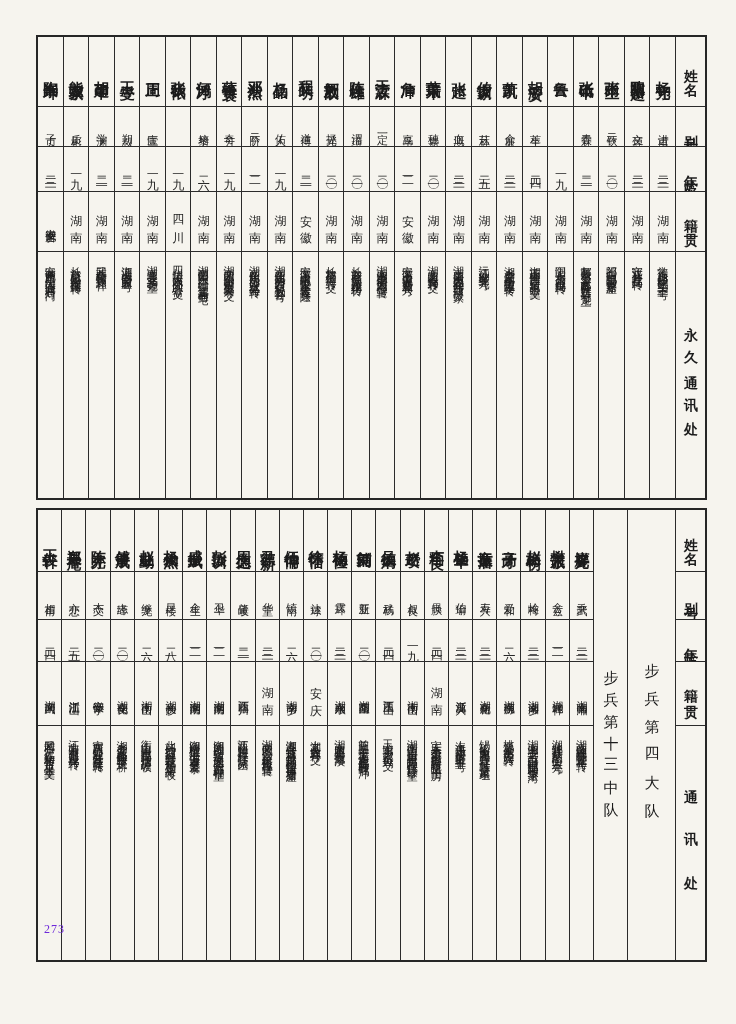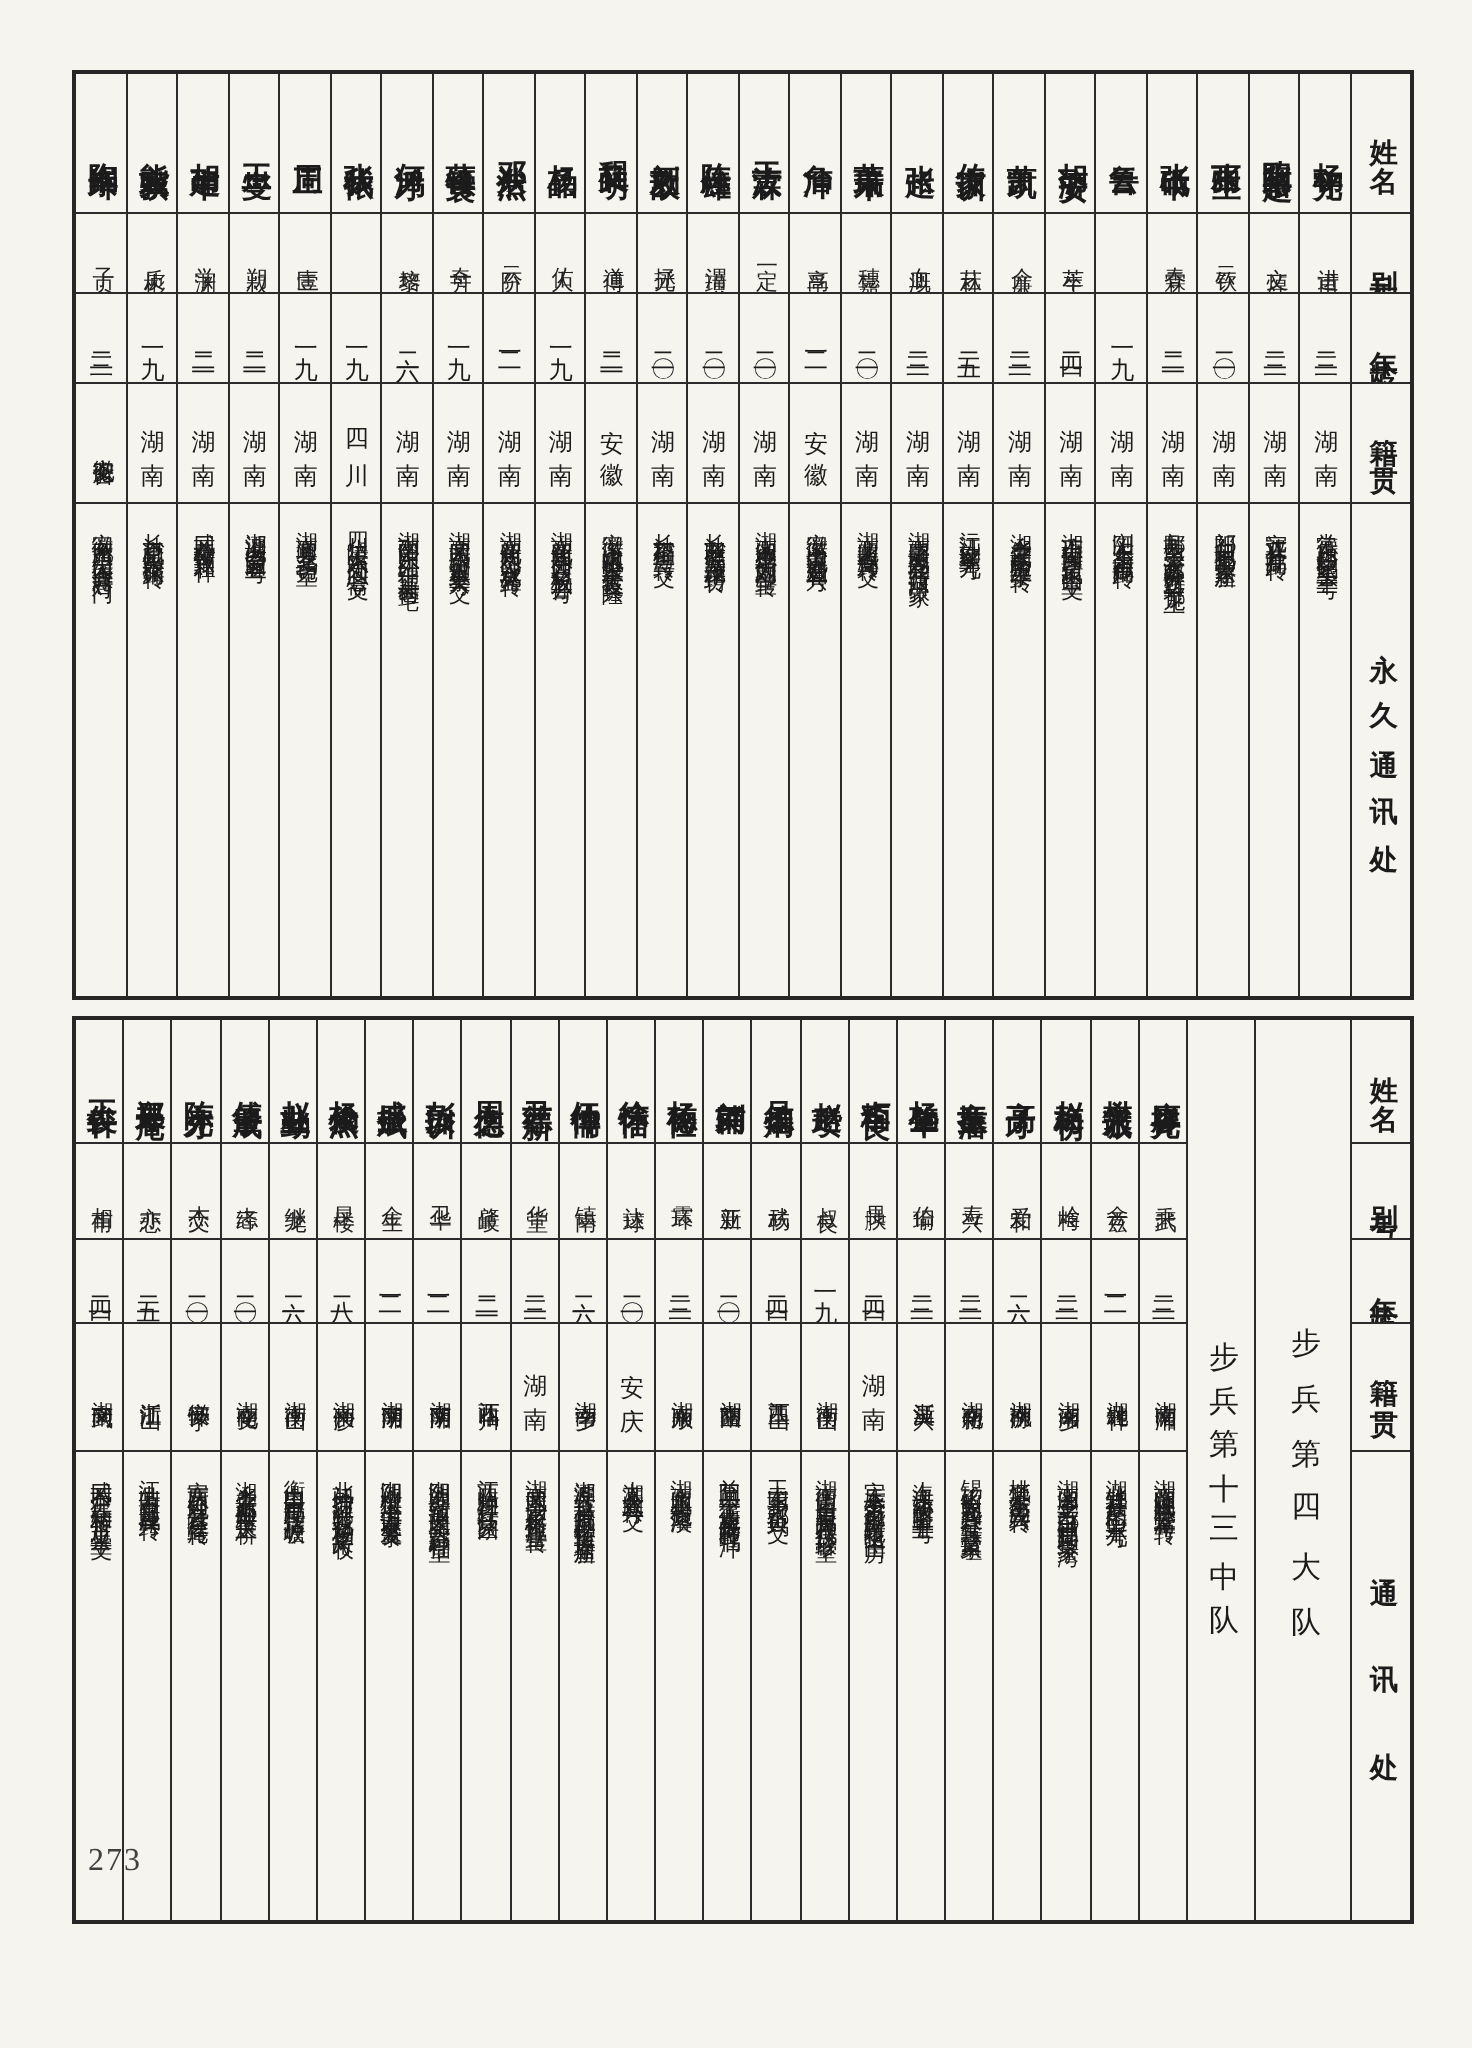--- a/index.html
+++ b/index.html
@@ -71,21 +71,21 @@
   .header-col .h-origin{height:60px;letter-spacing:14px;}
   .header-col .h-addr{flex:1;letter-spacing:24px;}
   .bottom .header-col .h-name{height:62px;}
   .bottom .header-col .h-alias{height:48px;letter-spacing:5px;}
   .bottom .header-col .h-age{height:42px;letter-spacing:4px;}
   .bottom .header-col .h-origin{height:64px;letter-spacing:16px;}
   .bottom .header-col .h-addr{letter-spacing:44px;}
 
   .page-number{
     position:absolute;left:44px;top:922px;
-    font-size:16px;letter-spacing:1px;color:#404040;
+    font-size:12px;letter-spacing:1px;color:#6d28d9;
     font-family:"Liberation Serif","DejaVu Serif",serif;
   }
 </style>
 </head>
 <body>
 
 <div class="page">
   <div class="roster top">
       <div class="col person-col">
         <div class="c name">陶崇坤</div>

